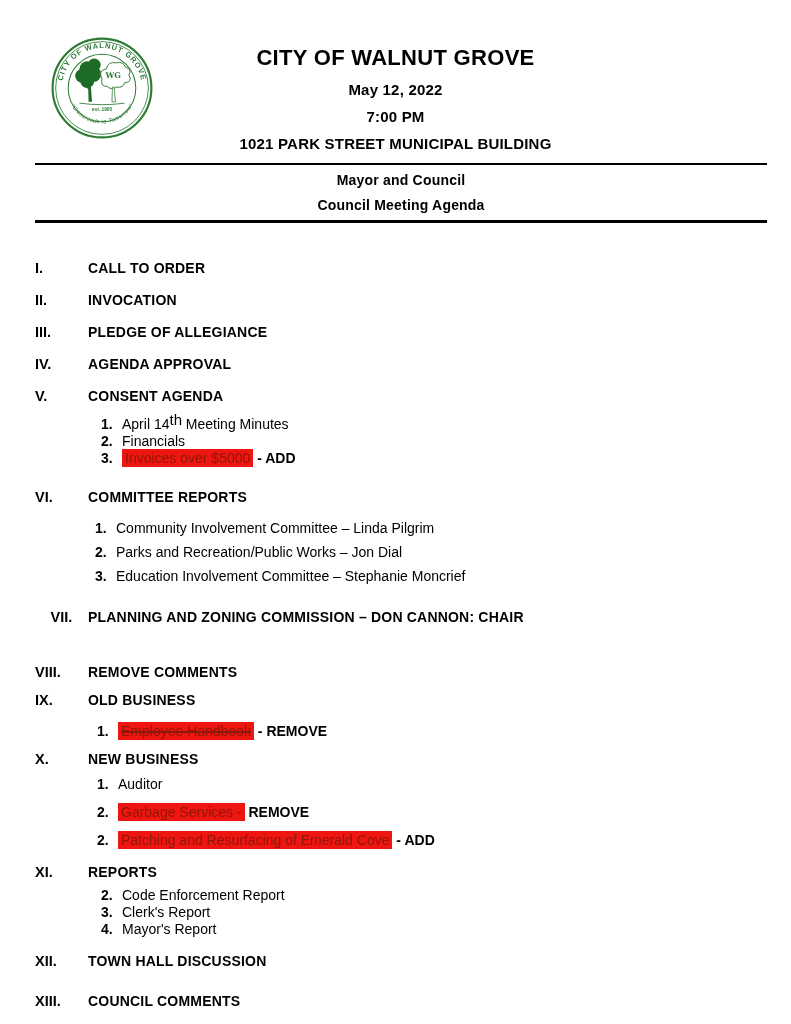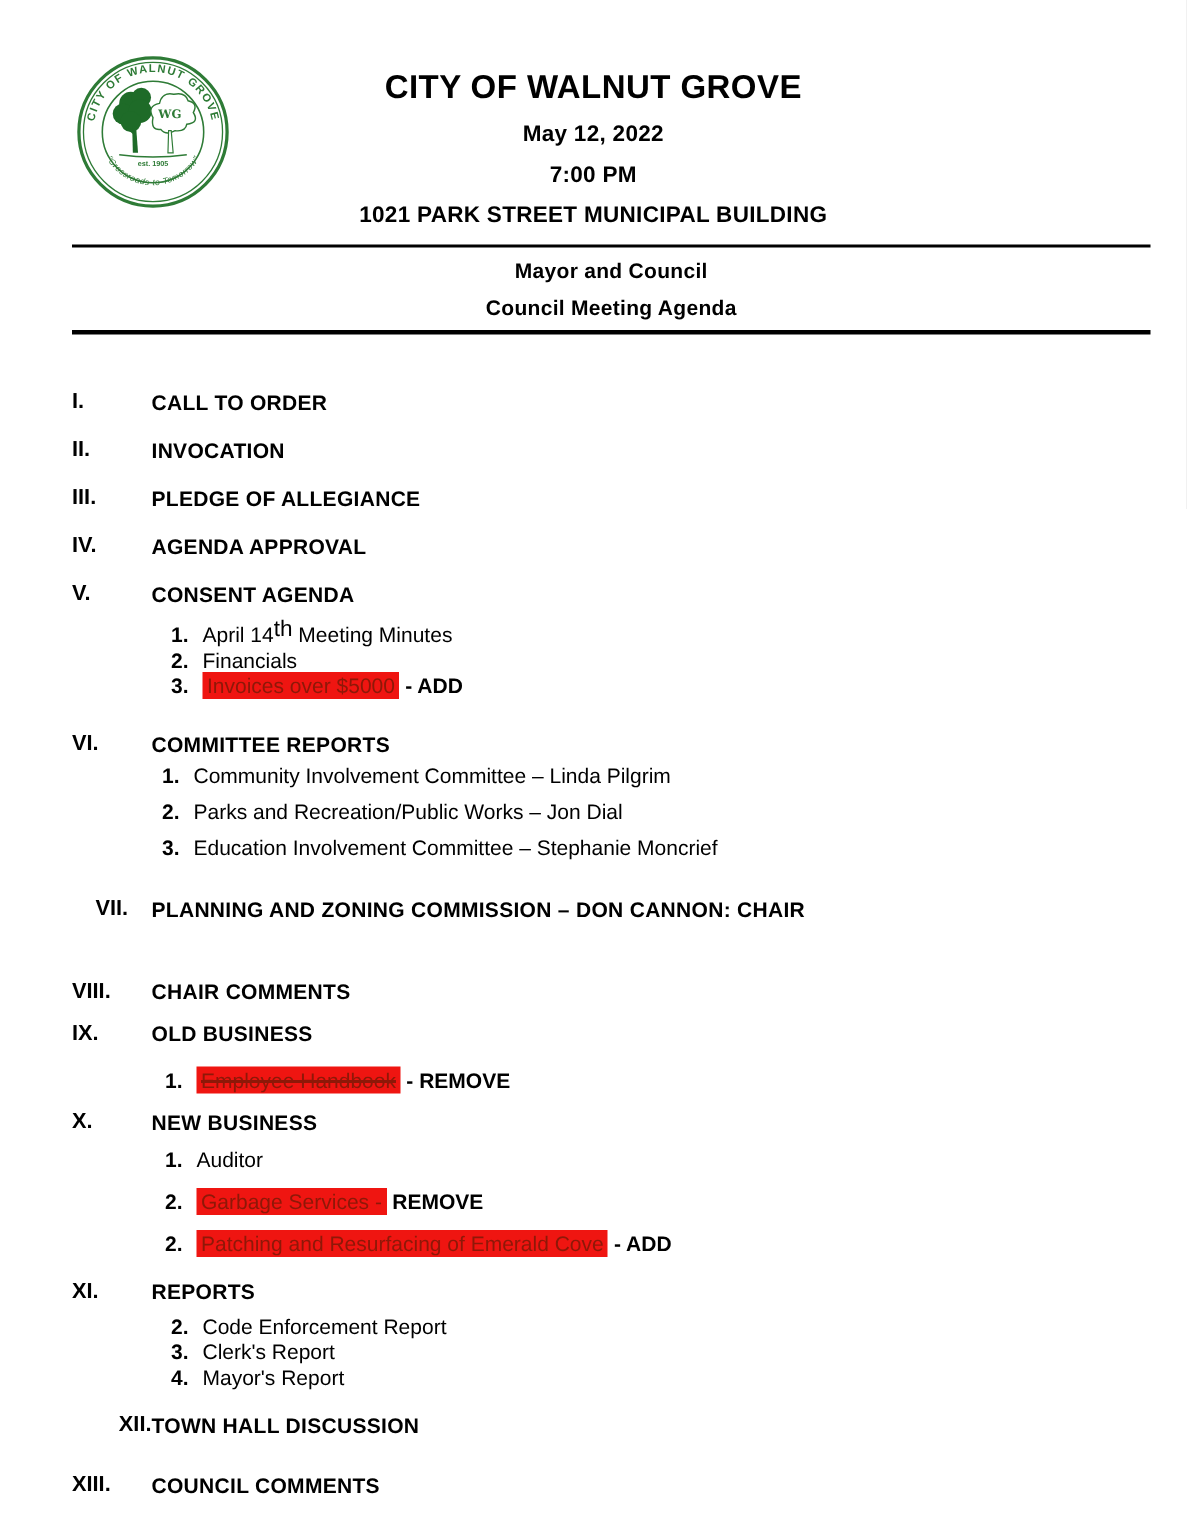--- a/index.html
+++ b/index.html
@@ -10,45 +10,45 @@
     margin:0 auto;
     background:#ffffff;
     font-family:"Liberation Sans", sans-serif;
     color:#000;
     overflow:hidden;
   }
   .logo-wrap { position:absolute; left:44px; top:36px; width:116px; height:104px; }
   .header-center { text-align:center; padding-top:45px; }
   .header-title { font-size:22px; font-weight:bold; letter-spacing:.3px; }
   .header-line { font-size:15px; font-weight:bold; margin-top:10px; letter-spacing:.2px; }
-  .content { padding-left:48px; padding-right:24px; }
+  .content { padding-left:35px; padding-right:24px; }
   .rule-thin  { border-top:2px solid #000; margin-top:11px; }
   .rule-thick { border-top:3px solid #000; margin-top:7px; }
   .subhead { text-align:center; font-size:14px; font-weight:bold; margin-top:7px; letter-spacing:.2px; }
   .subhead + .subhead { margin-top:9px; }
 
   
   .section { margin-top:14px; }
   .section:nth-child(1)  { margin-top:36px; }
   .section:nth-child(6)  { margin-top:21px; }
   .section:nth-child(7)  { margin-top:23px;text-align:center; }
   .section:nth-child(8)  { margin-top:37px; }
   .section:nth-child(9)  { margin-top:10px; }
   .section:nth-child(10) { margin-top:10px; }
   .section:nth-child(11) { margin-top:14px; }
-  .section:nth-child(12) { margin-top:14px;text-align:right; }
+  .section:nth-child(12) { margin-top:14px; }
   .section:nth-child(13) { margin-top:22px; }
 
   .section-head { display:flex; line-height:18px; }
   .numeral   { flex:0 0 53px; font-size:14.5px; font-weight:bold; }
   .sec-title { font-size:14px; font-weight:bold; letter-spacing:.2px; }
 
   .items { list-style:none; margin:6px 0 0 66px; }
   .items li { line-height:17px; font-size:14px; }
-  .section:nth-child(6)  .items { margin-top:3px;  margin-left:60px; }
+  .section:nth-child(6)  .items { margin-top:13px;  margin-left:60px; }
   .section:nth-child(9)  .items { margin-top:13px; margin-left:62px; }
   .section:nth-child(10) .items { margin-top:7px; margin-left:62px; }
   .section:nth-child(6)  .items li,
   .section:nth-child(9)  .items li,
   .section:nth-child(10) .items li { line-height:18px; }
   .section:nth-child(6)  .items li + li { margin-top:6px; }
   .section:nth-child(10) .items li + li { margin-top:10px; }
 
   .inum { display:inline-block; min-width:21px; font-weight:bold; }
   .seg-plain {}
@@ -167,21 +167,21 @@
         </div>
         <div class="section">
           <div class="section-head">
             <span class="numeral">VII.</span>
             <span class="sec-title">PLANNING AND ZONING COMMISSION – DON CANNON: CHAIR</span>
           </div>
         </div>
         <div class="section">
           <div class="section-head">
             <span class="numeral">VIII.</span>
-            <span class="sec-title">CHAIR COMMENTS</span>
+            <span class="sec-title">REMOVE COMMENTS</span>
           </div>
         </div>
         <div class="section">
           <div class="section-head">
             <span class="numeral">IX.</span>
             <span class="sec-title">OLD BUSINESS</span>
           </div>
           <ol class="items">
             <li><span class="inum">1.</span><span class="itext"><span class="seg-highlight-strike">Employee Handbook</span><span class="seg-bold"> - REMOVE</span></span></li>
           </ol>

